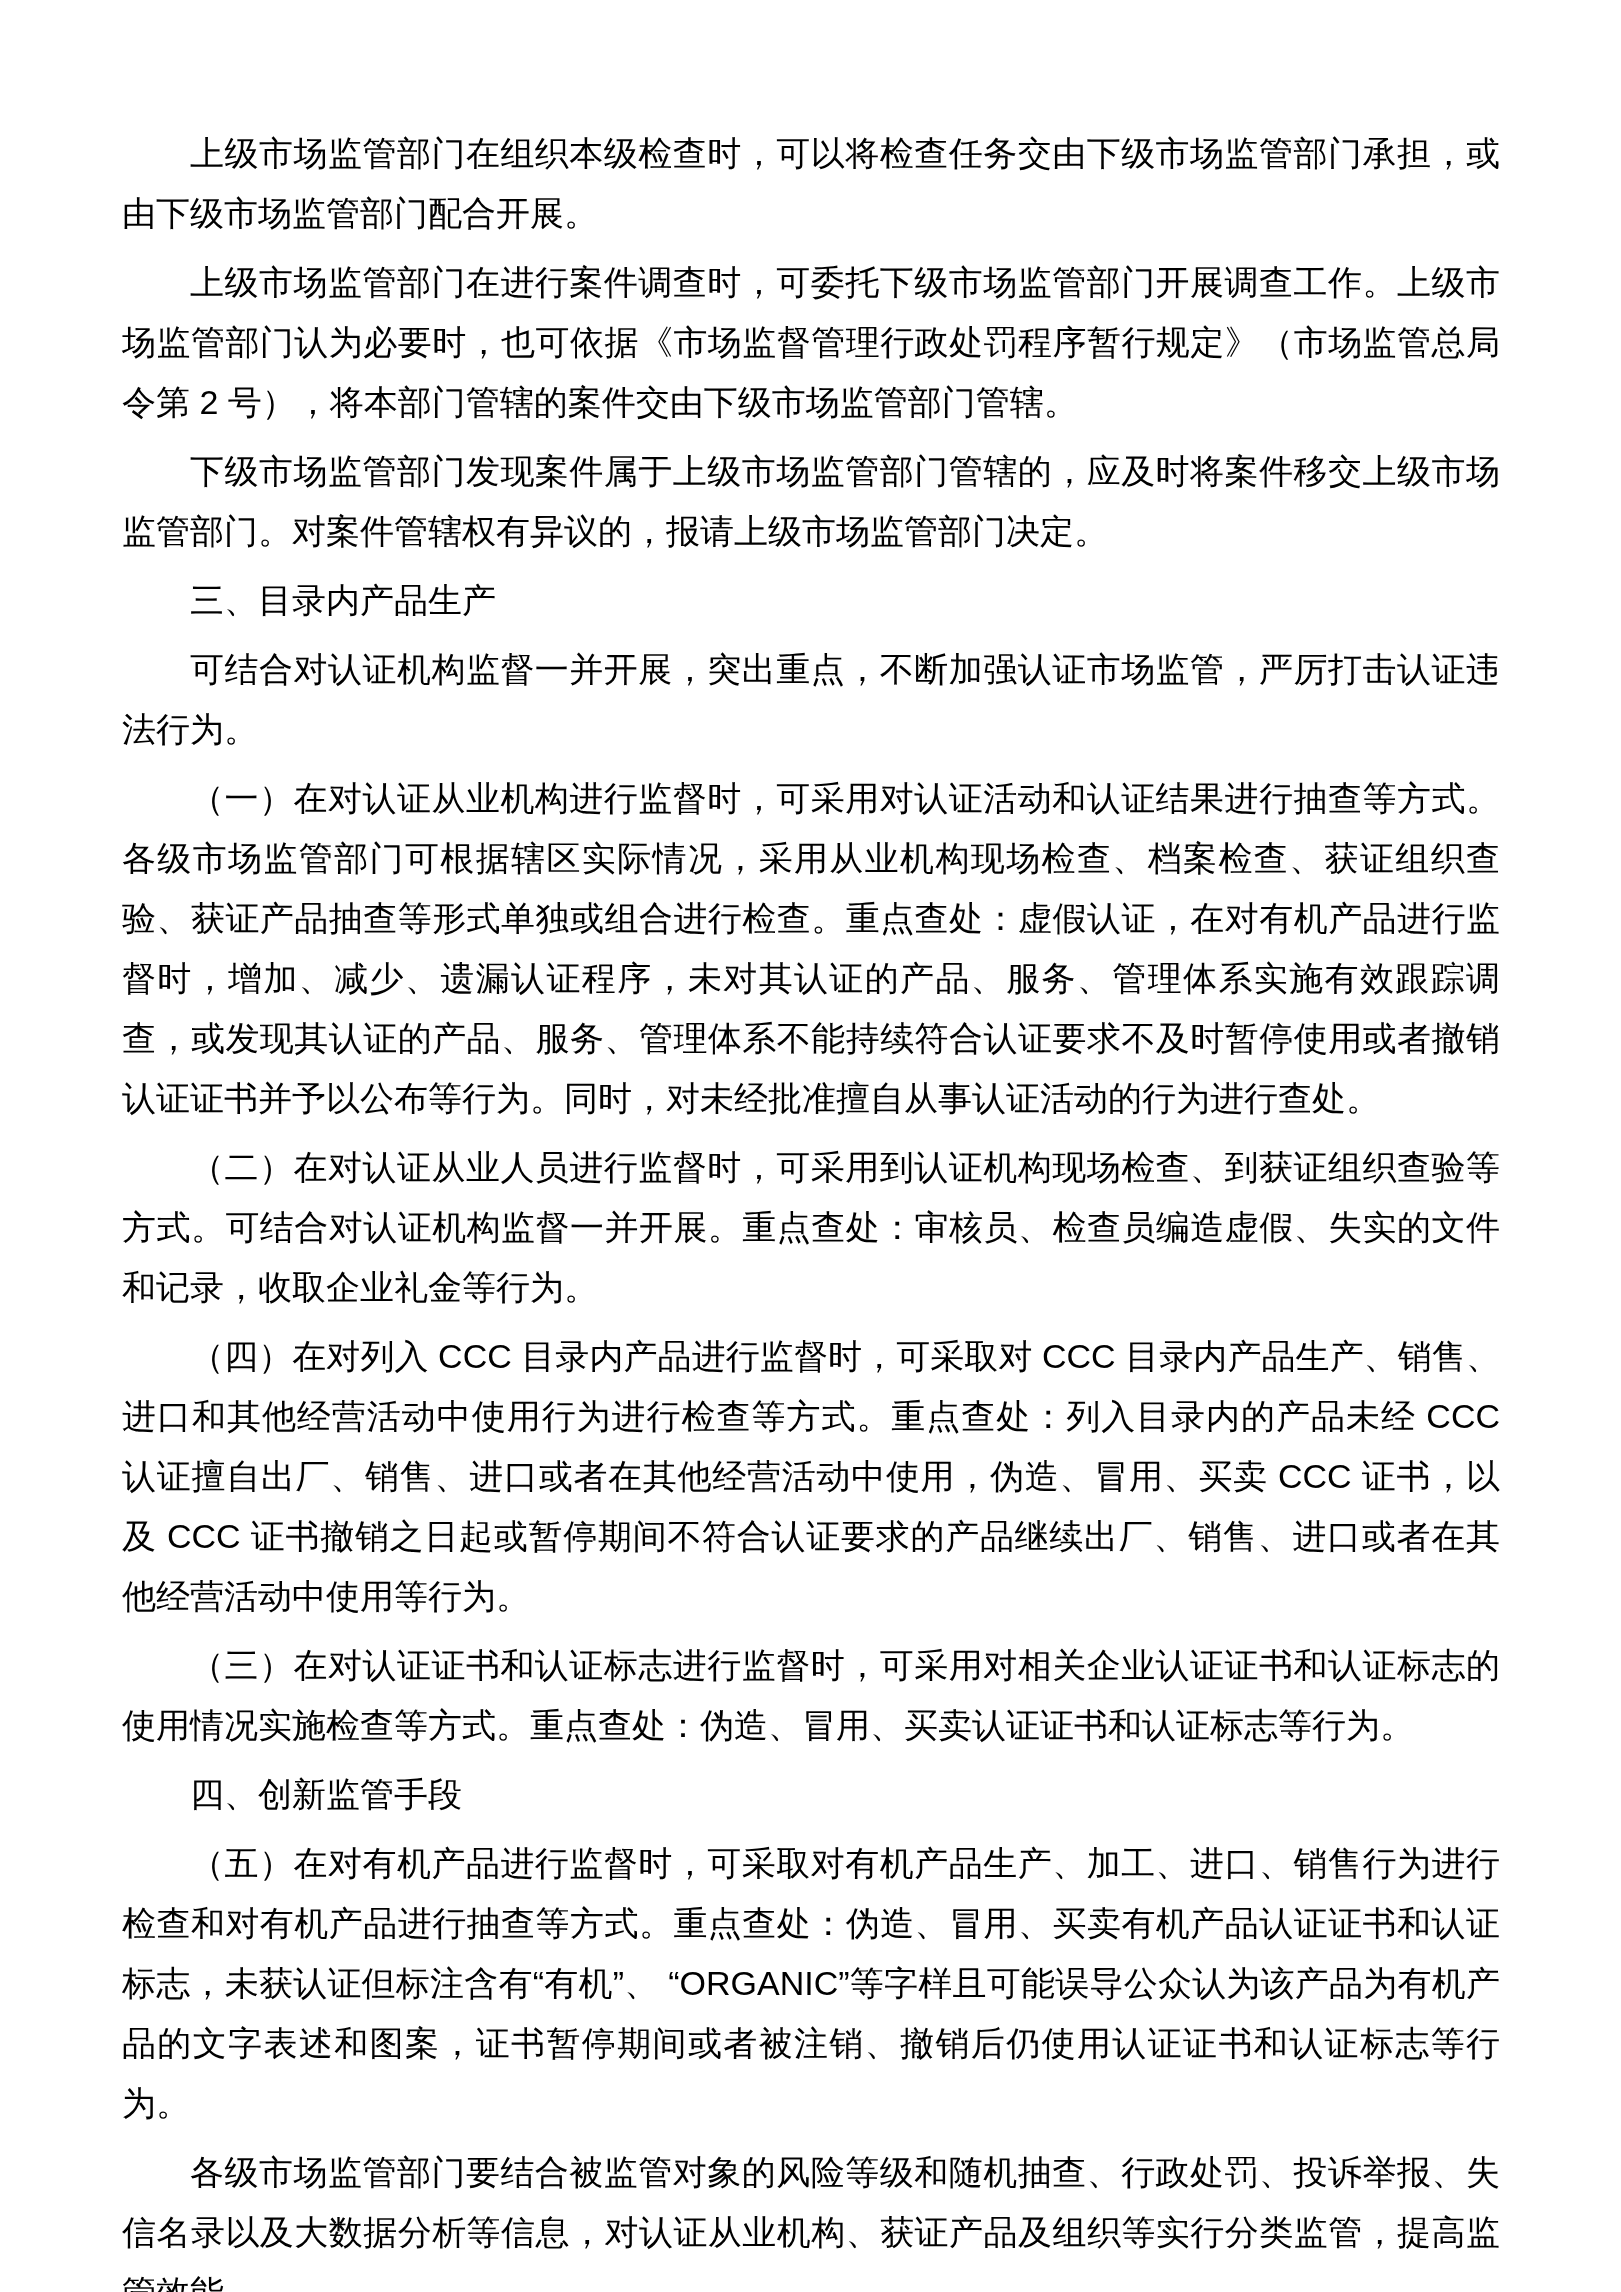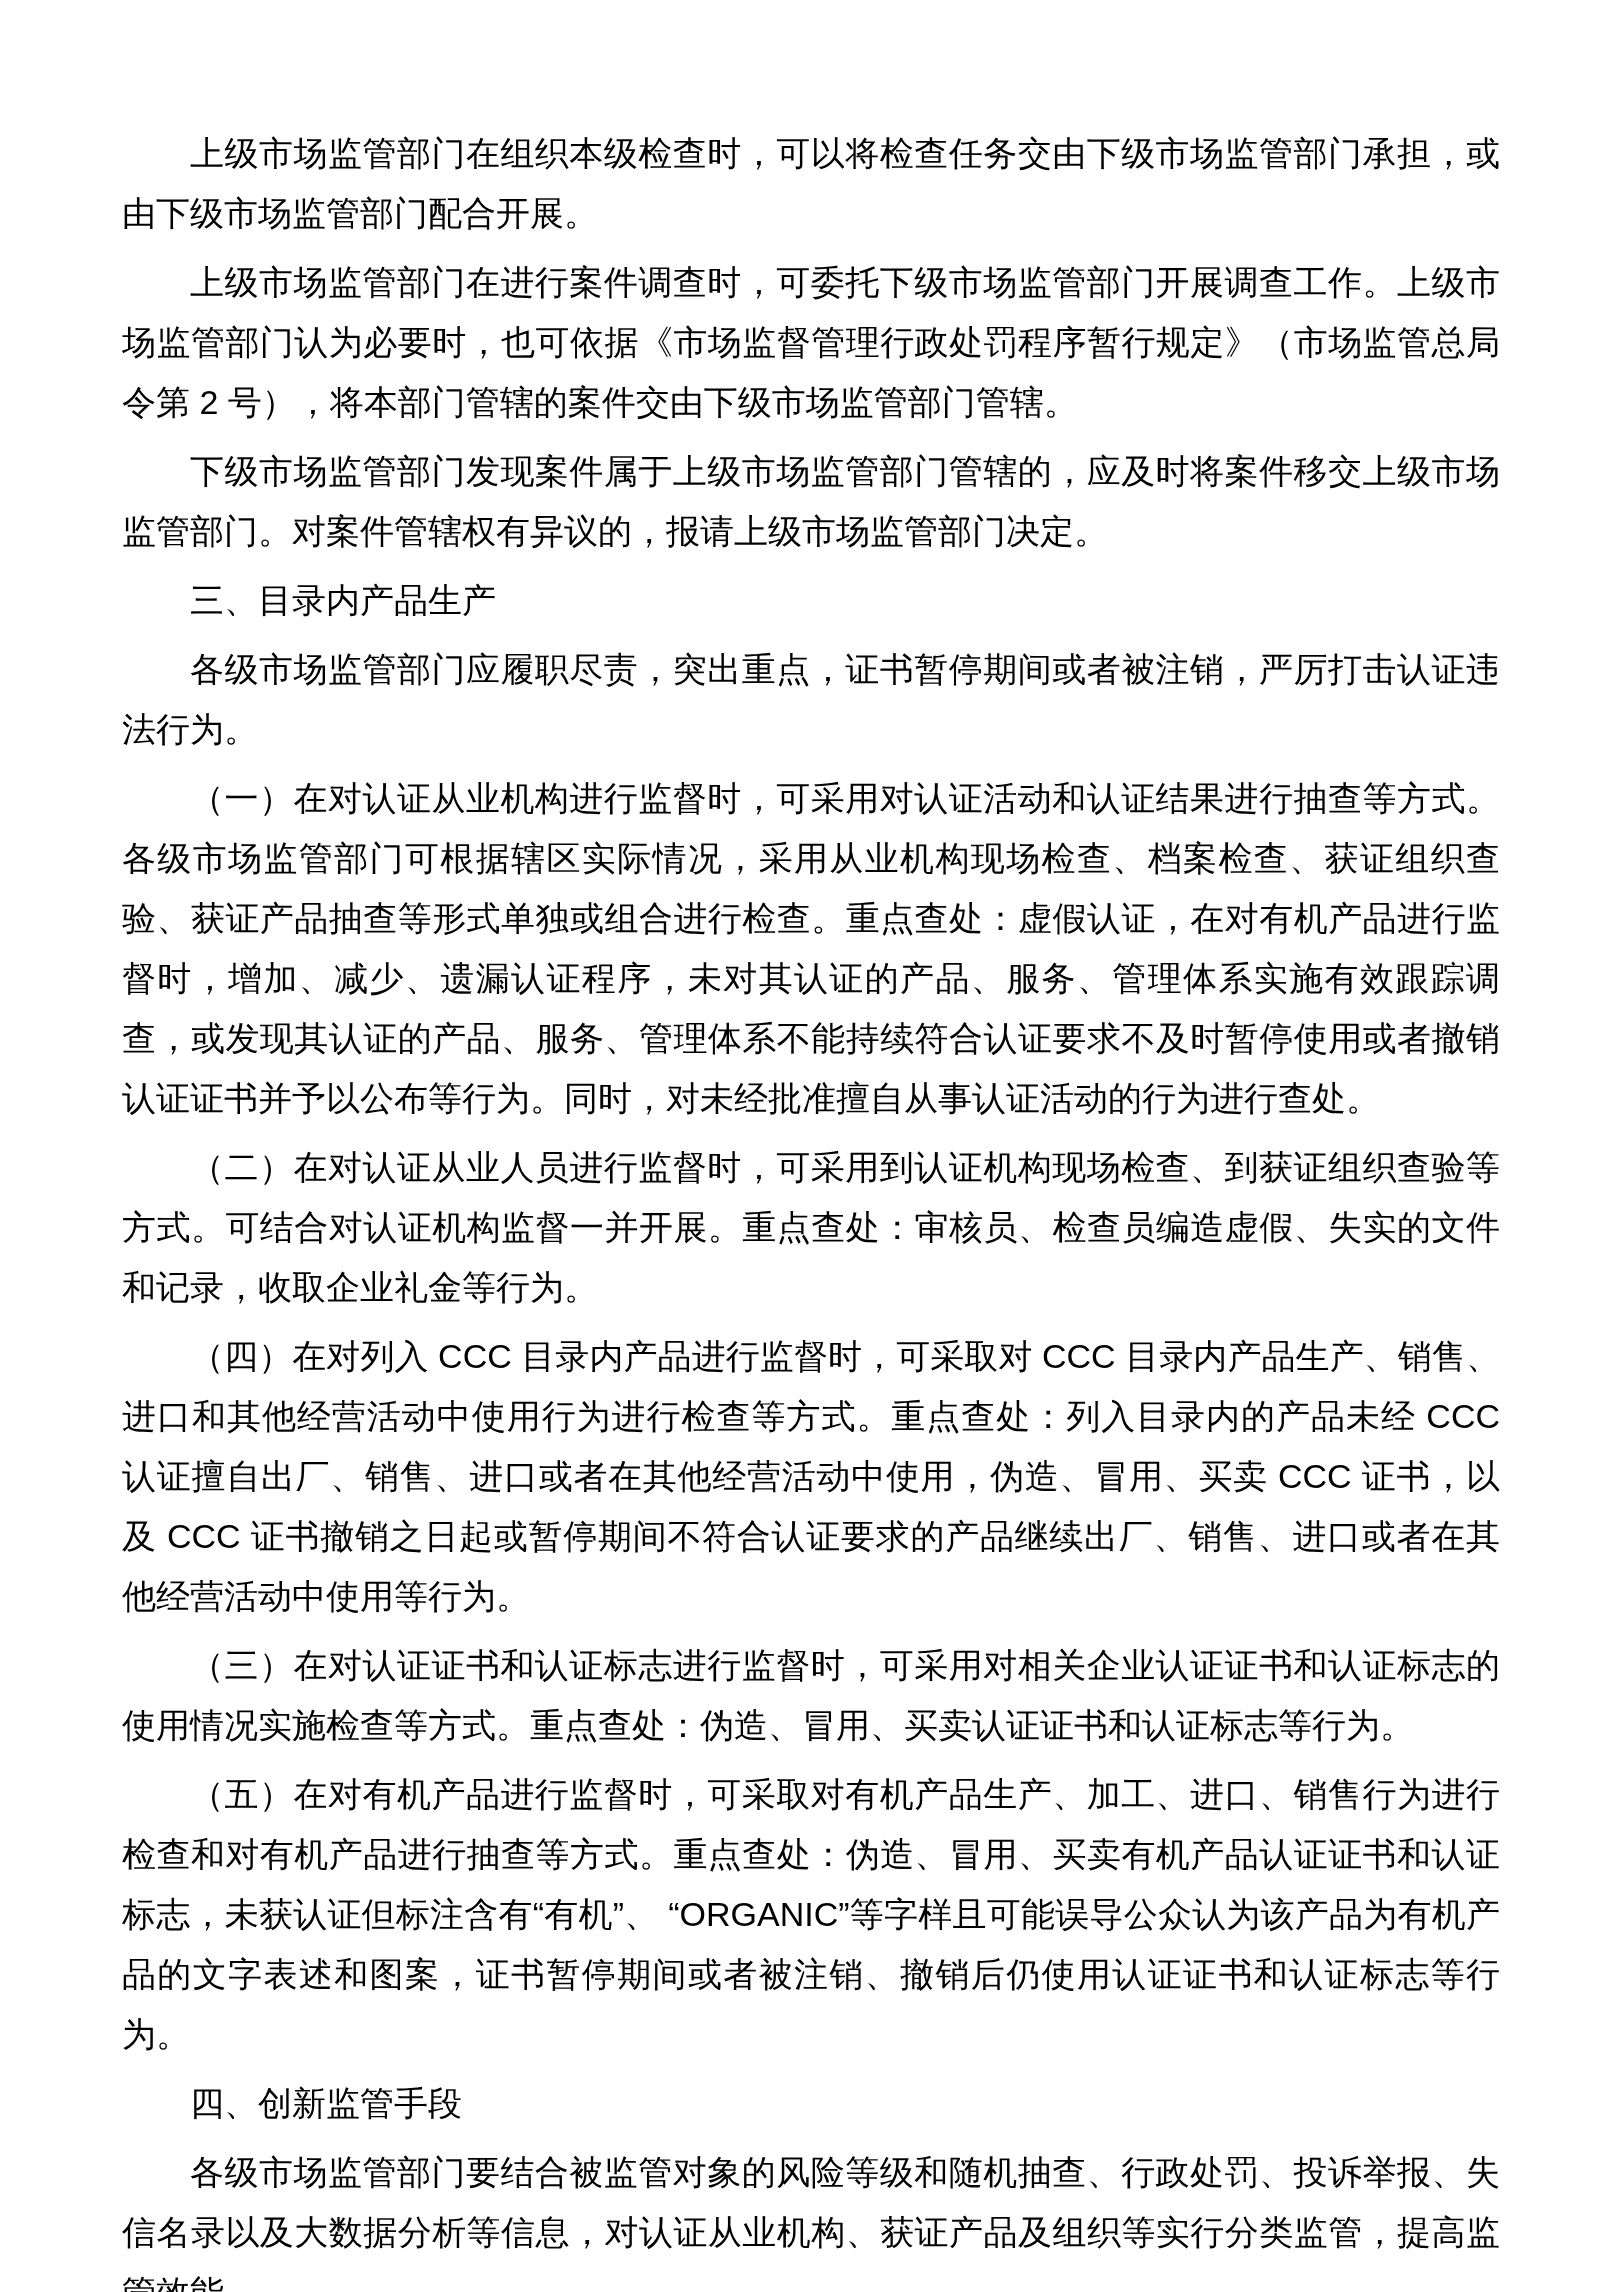--- a/index.html
+++ b/index.html
@@ -36,24 +36,24 @@
 </style>
 </head>
 <body>
 
 <div class="page">
   <div class="doc">
     <p>上级市场监管部门在组织本级检查时，可以将检查任务交由下级市场监管部门承担，或由下级市场监管部门配合开展。</p>
     <p>上级市场监管部门在进行案件调查时，可委托下级市场监管部门开展调查工作。上级市场监管部门认为必要时，也可依据《市场监督管理行政处罚程序暂行规定》（市场监管总局令第 2 号），将本部门管辖的案件交由下级市场监管部门管辖。</p>
     <p>下级市场监管部门发现案件属于上级市场监管部门管辖的，应及时将案件移交上级市场监管部门。对案件管辖权有异议的，报请上级市场监管部门决定。</p>
     <p>三、目录内产品生产</p>
-    <p>各级市场监管部门应履职尽责，突出重点，证书暂停期间或者被注销，严厉打击认证违法行为。</p>
+    <p>可结合对认证机构监督一并开展，突出重点，不断加强认证市场监管，严厉打击认证违法行为。</p>
     <p>（一）在对认证从业机构进行监督时，可采用对认证活动和认证结果进行抽查等方式。各级市场监管部门可根据辖区实际情况，采用从业机构现场检查、档案检查、获证组织查验、获证产品抽查等形式单独或组合进行检查。重点查处：虚假认证，在对有机产品进行监督时，增加、减少、遗漏认证程序，未对其认证的产品、服务、管理体系实施有效跟踪调查，或发现其认证的产品、服务、管理体系不能持续符合认证要求不及时暂停使用或者撤销认证证书并予以公布等行为。同时，对未经批准擅自从事认证活动的行为进行查处。</p>
     <p>（二）在对认证从业人员进行监督时，可采用到认证机构现场检查、到获证组织查验等方式。可结合对认证机构监督一并开展。重点查处：审核员、检查员编造虚假、失实的文件和记录，收取企业礼金等行为。</p>
     <p>（四）在对列入 CCC 目录内产品进行监督时，可采取对 CCC 目录内产品生产、销售、进口和其他经营活动中使用行为进行检查等方式。重点查处：列入目录内的产品未经 CCC 认证擅自出厂、销售、进口或者在其他经营活动中使用，伪造、冒用、买卖 CCC 证书，以及 CCC 证书撤销之日起或暂停期间不符合认证要求的产品继续出厂、销售、进口或者在其他经营活动中使用等行为。</p>
     <p>（三）在对认证证书和认证标志进行监督时，可采用对相关企业认证证书和认证标志的使用情况实施检查等方式。重点查处：伪造、冒用、买卖认证证书和认证标志等行为。</p>
+    <p>四、创新监管手段</p>
     <p>（五）在对有机产品进行监督时，可采取对有机产品生产、加工、进口、销售行为进行检查和对有机产品进行抽查等方式。重点查处：伪造、冒用、买卖有机产品认证证书和认证标志，未获认证但标注含有“有机”、 “ORGANIC”等字样且可能误导公众认为该产品为有机产品的文字表述和图案，证书暂停期间或者被注销、撤销后仍使用认证证书和认证标志等行为。</p>
-    <p>四、创新监管手段</p>
     <p>各级市场监管部门要结合被监管对象的风险等级和随机抽查、行政处罚、投诉举报、失信名录以及大数据分析等信息，对认证从业机构、获证产品及组织等实行分类监管，提高监管效能。</p>
     <p>（二）推行“双随机、一公开”监管</p>
   </div>
 </div>
 
 
 </body></html>

